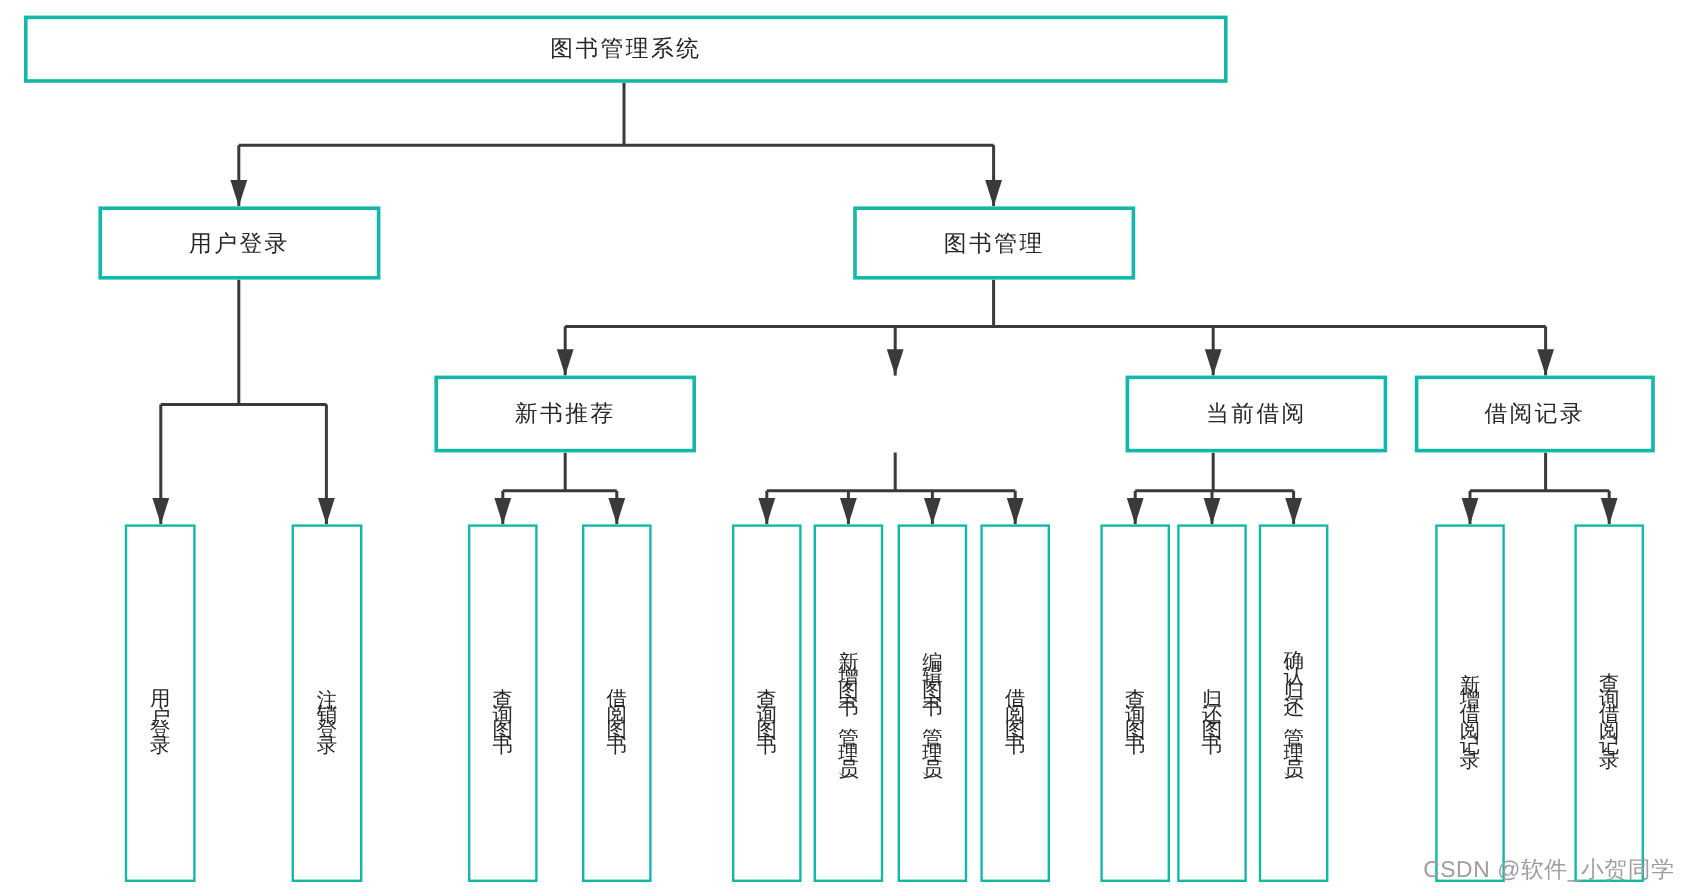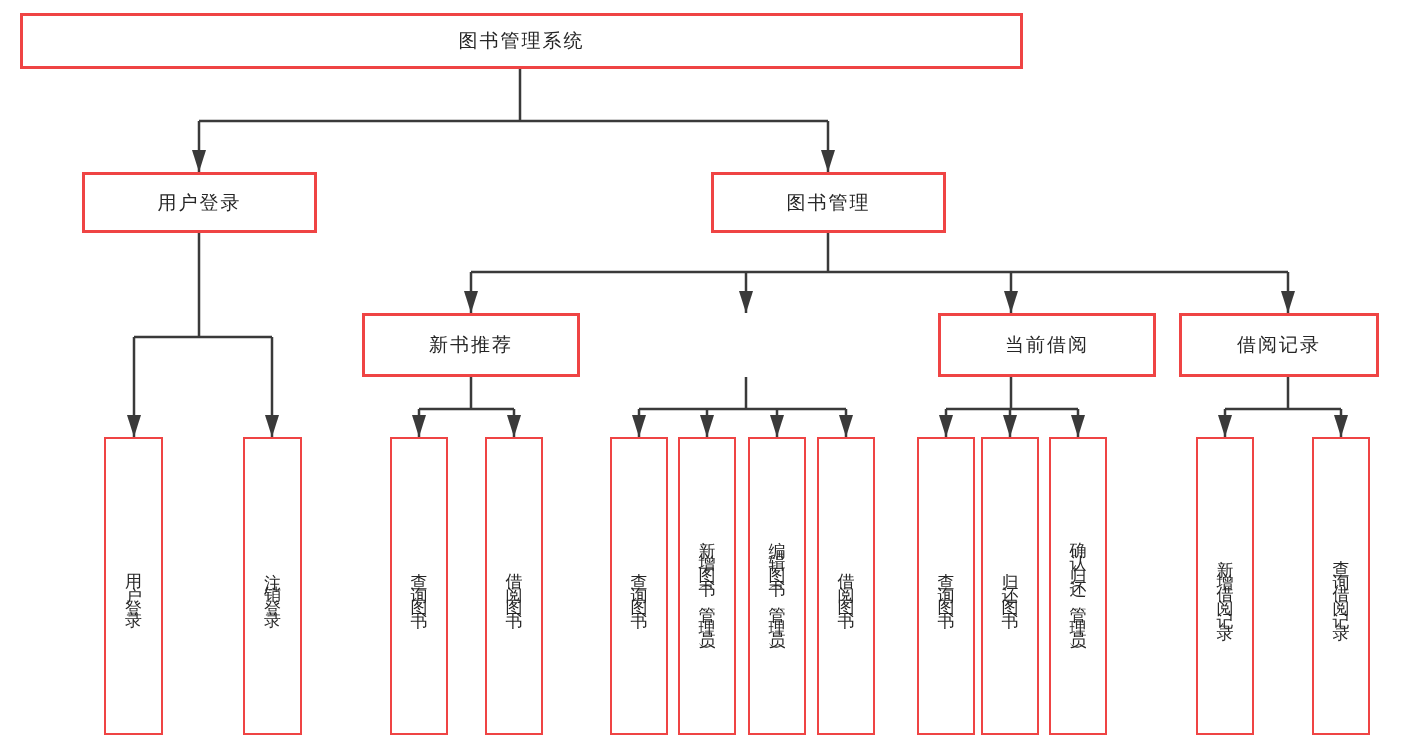--- a/index.html
+++ b/index.html
@@ -8,21 +8,21 @@
     width:1405px;height:747px;
     background:#ffffff;
     font-family:"Liberation Sans", sans-serif;
     overflow:hidden;
   }
   .connectors{position:absolute;left:0;top:0;pointer-events:none;}
   .node{
     position:absolute;
     box-sizing:border-box;
     background:#ffffff;
-    border:3px solid #ef4444;
+    border:3px solid #14b8a6;
     display:flex;align-items:center;justify-content:center;
     color:#262626;
   }
   .hnode{font-size:19px;letter-spacing:2px;}
   .leaf{
     border-width:2.5px;
     font-size:17px;
   }
   .vlabel{
     writing-mode:vertical-rl;
@@ -142,14 +142,15 @@
     <span class="vlabel">确认归还（管理员）</span>
   </div>
 
   <div class="node leaf" style="left:1196px;top:437px;width:58px;height:298px">
     <span class="vlabel">新增借阅记录</span>
   </div>
   <div class="node leaf" style="left:1312px;top:437px;width:58px;height:298px">
     <span class="vlabel">查询借阅记录</span>
   </div>
 
+  <div class="watermark">CSDN @软件_小贺同学</div>
 
 </div>
 
 </body></html>

